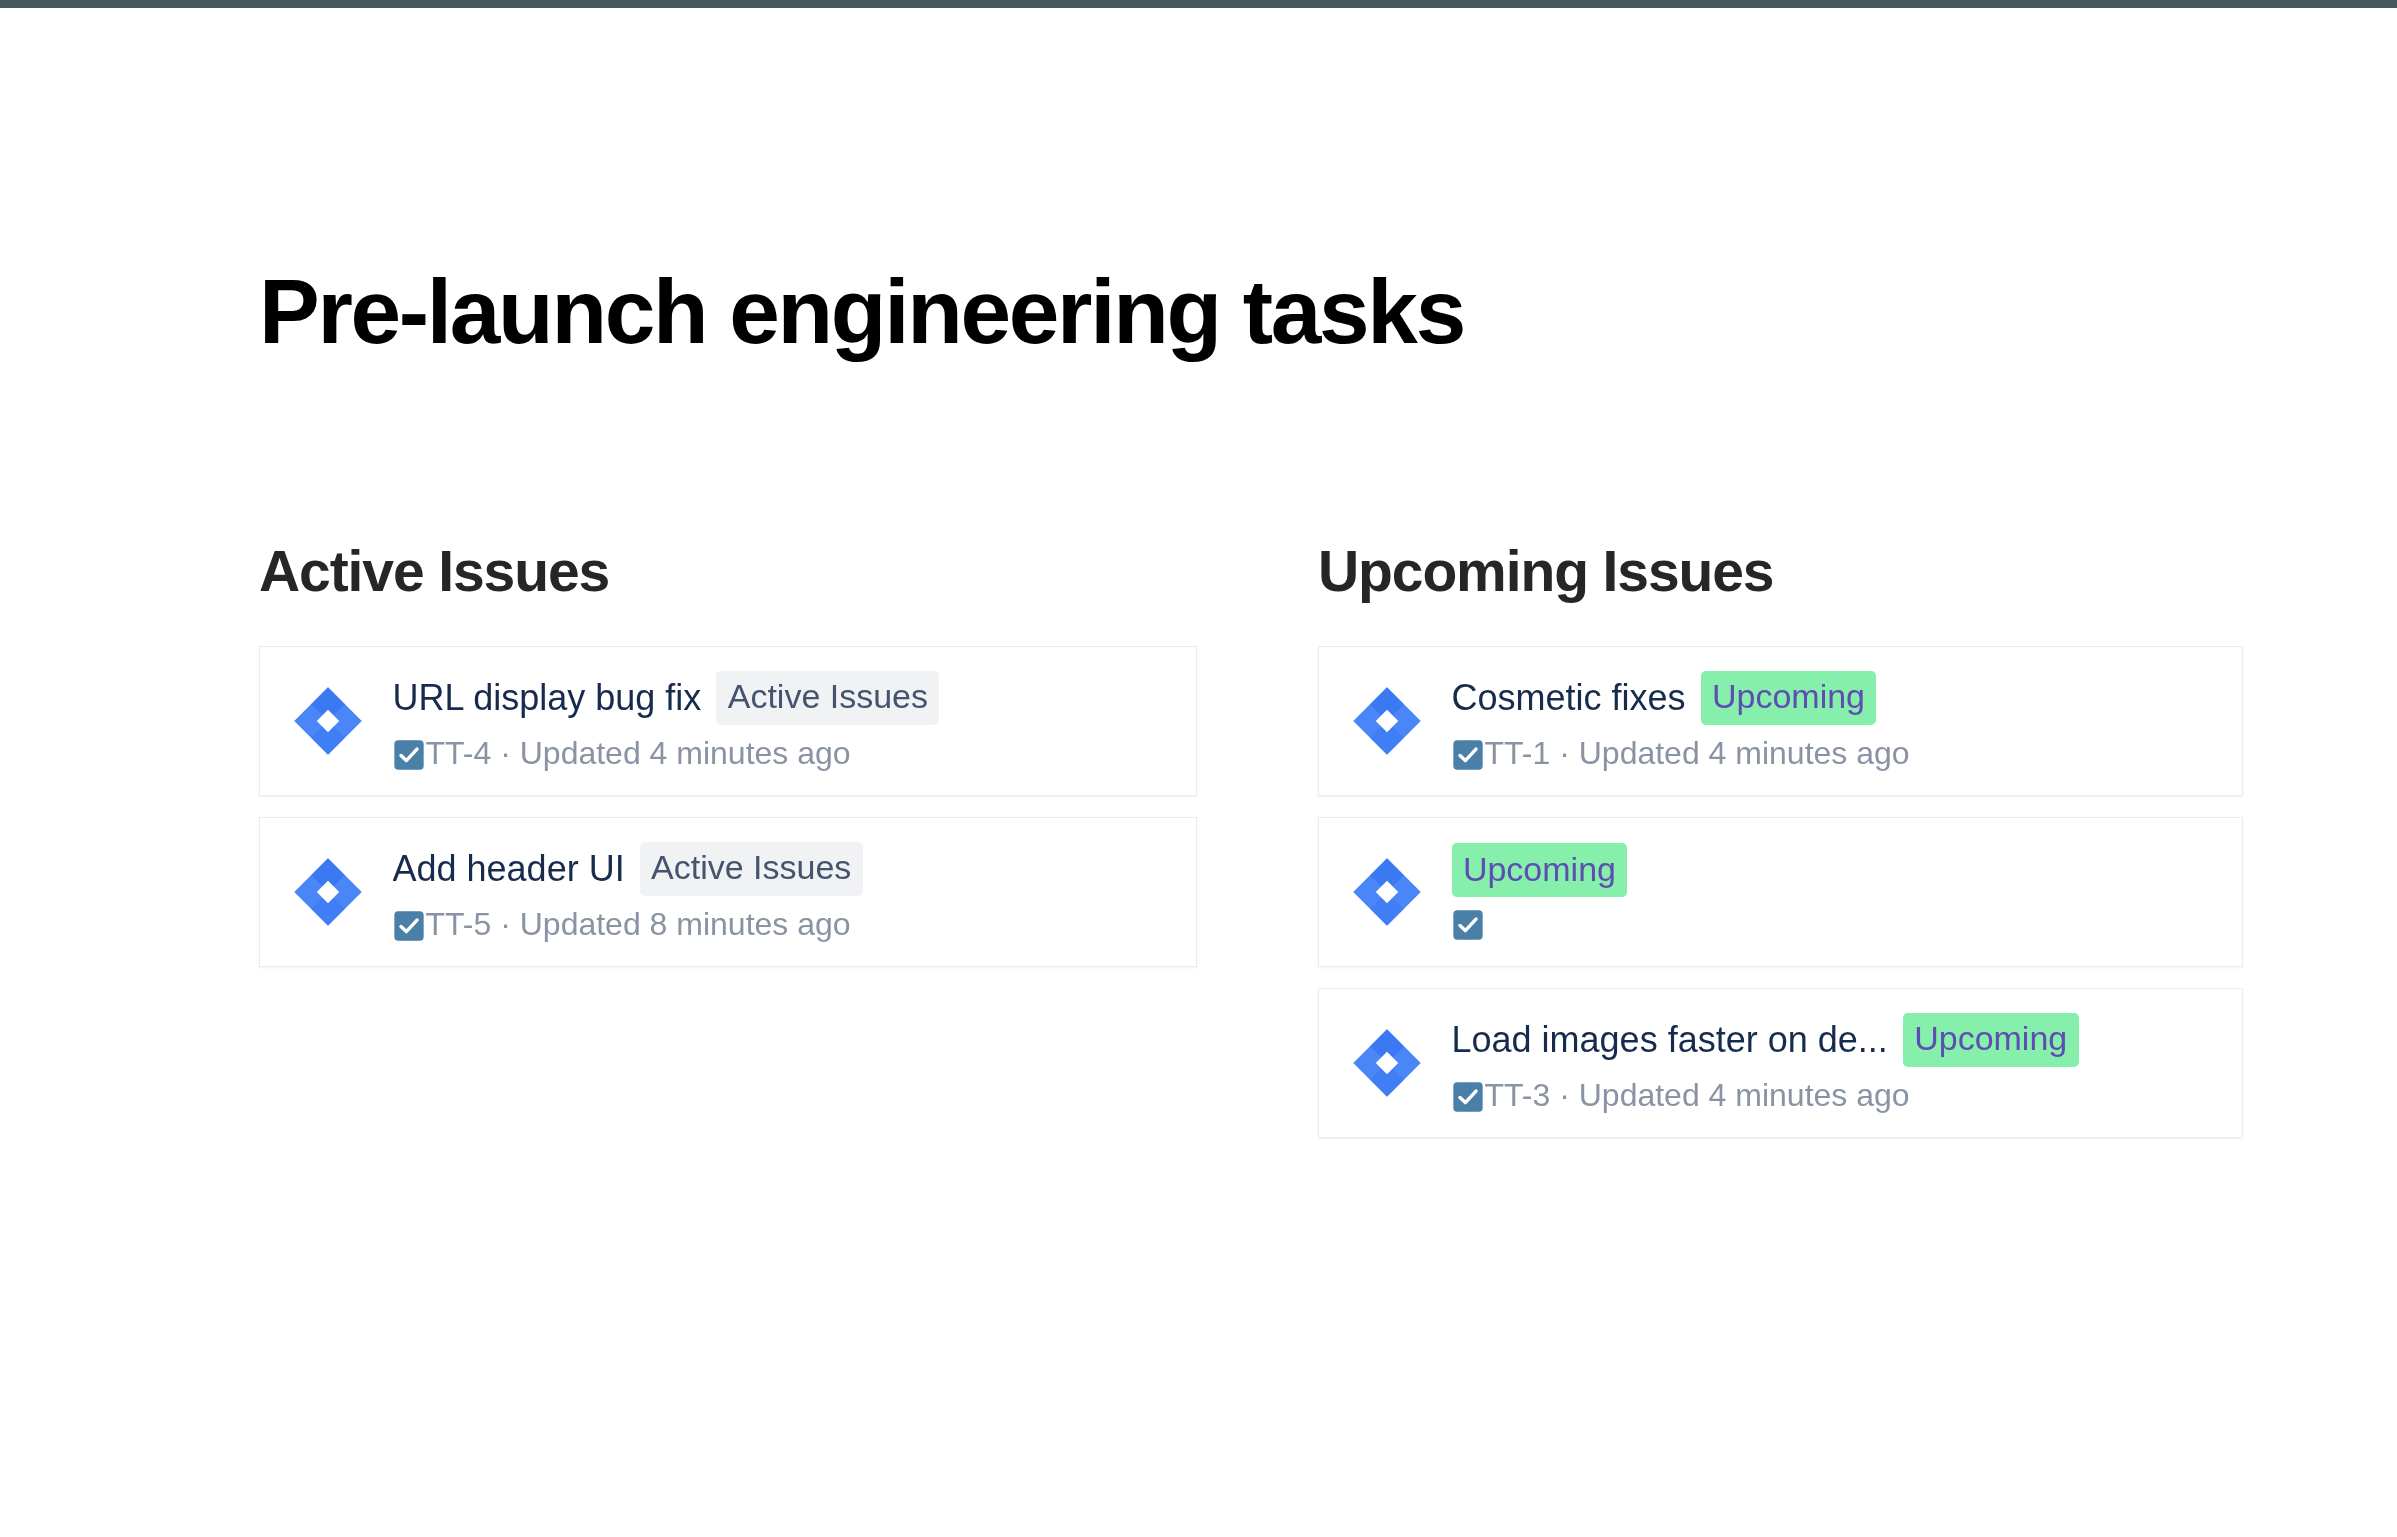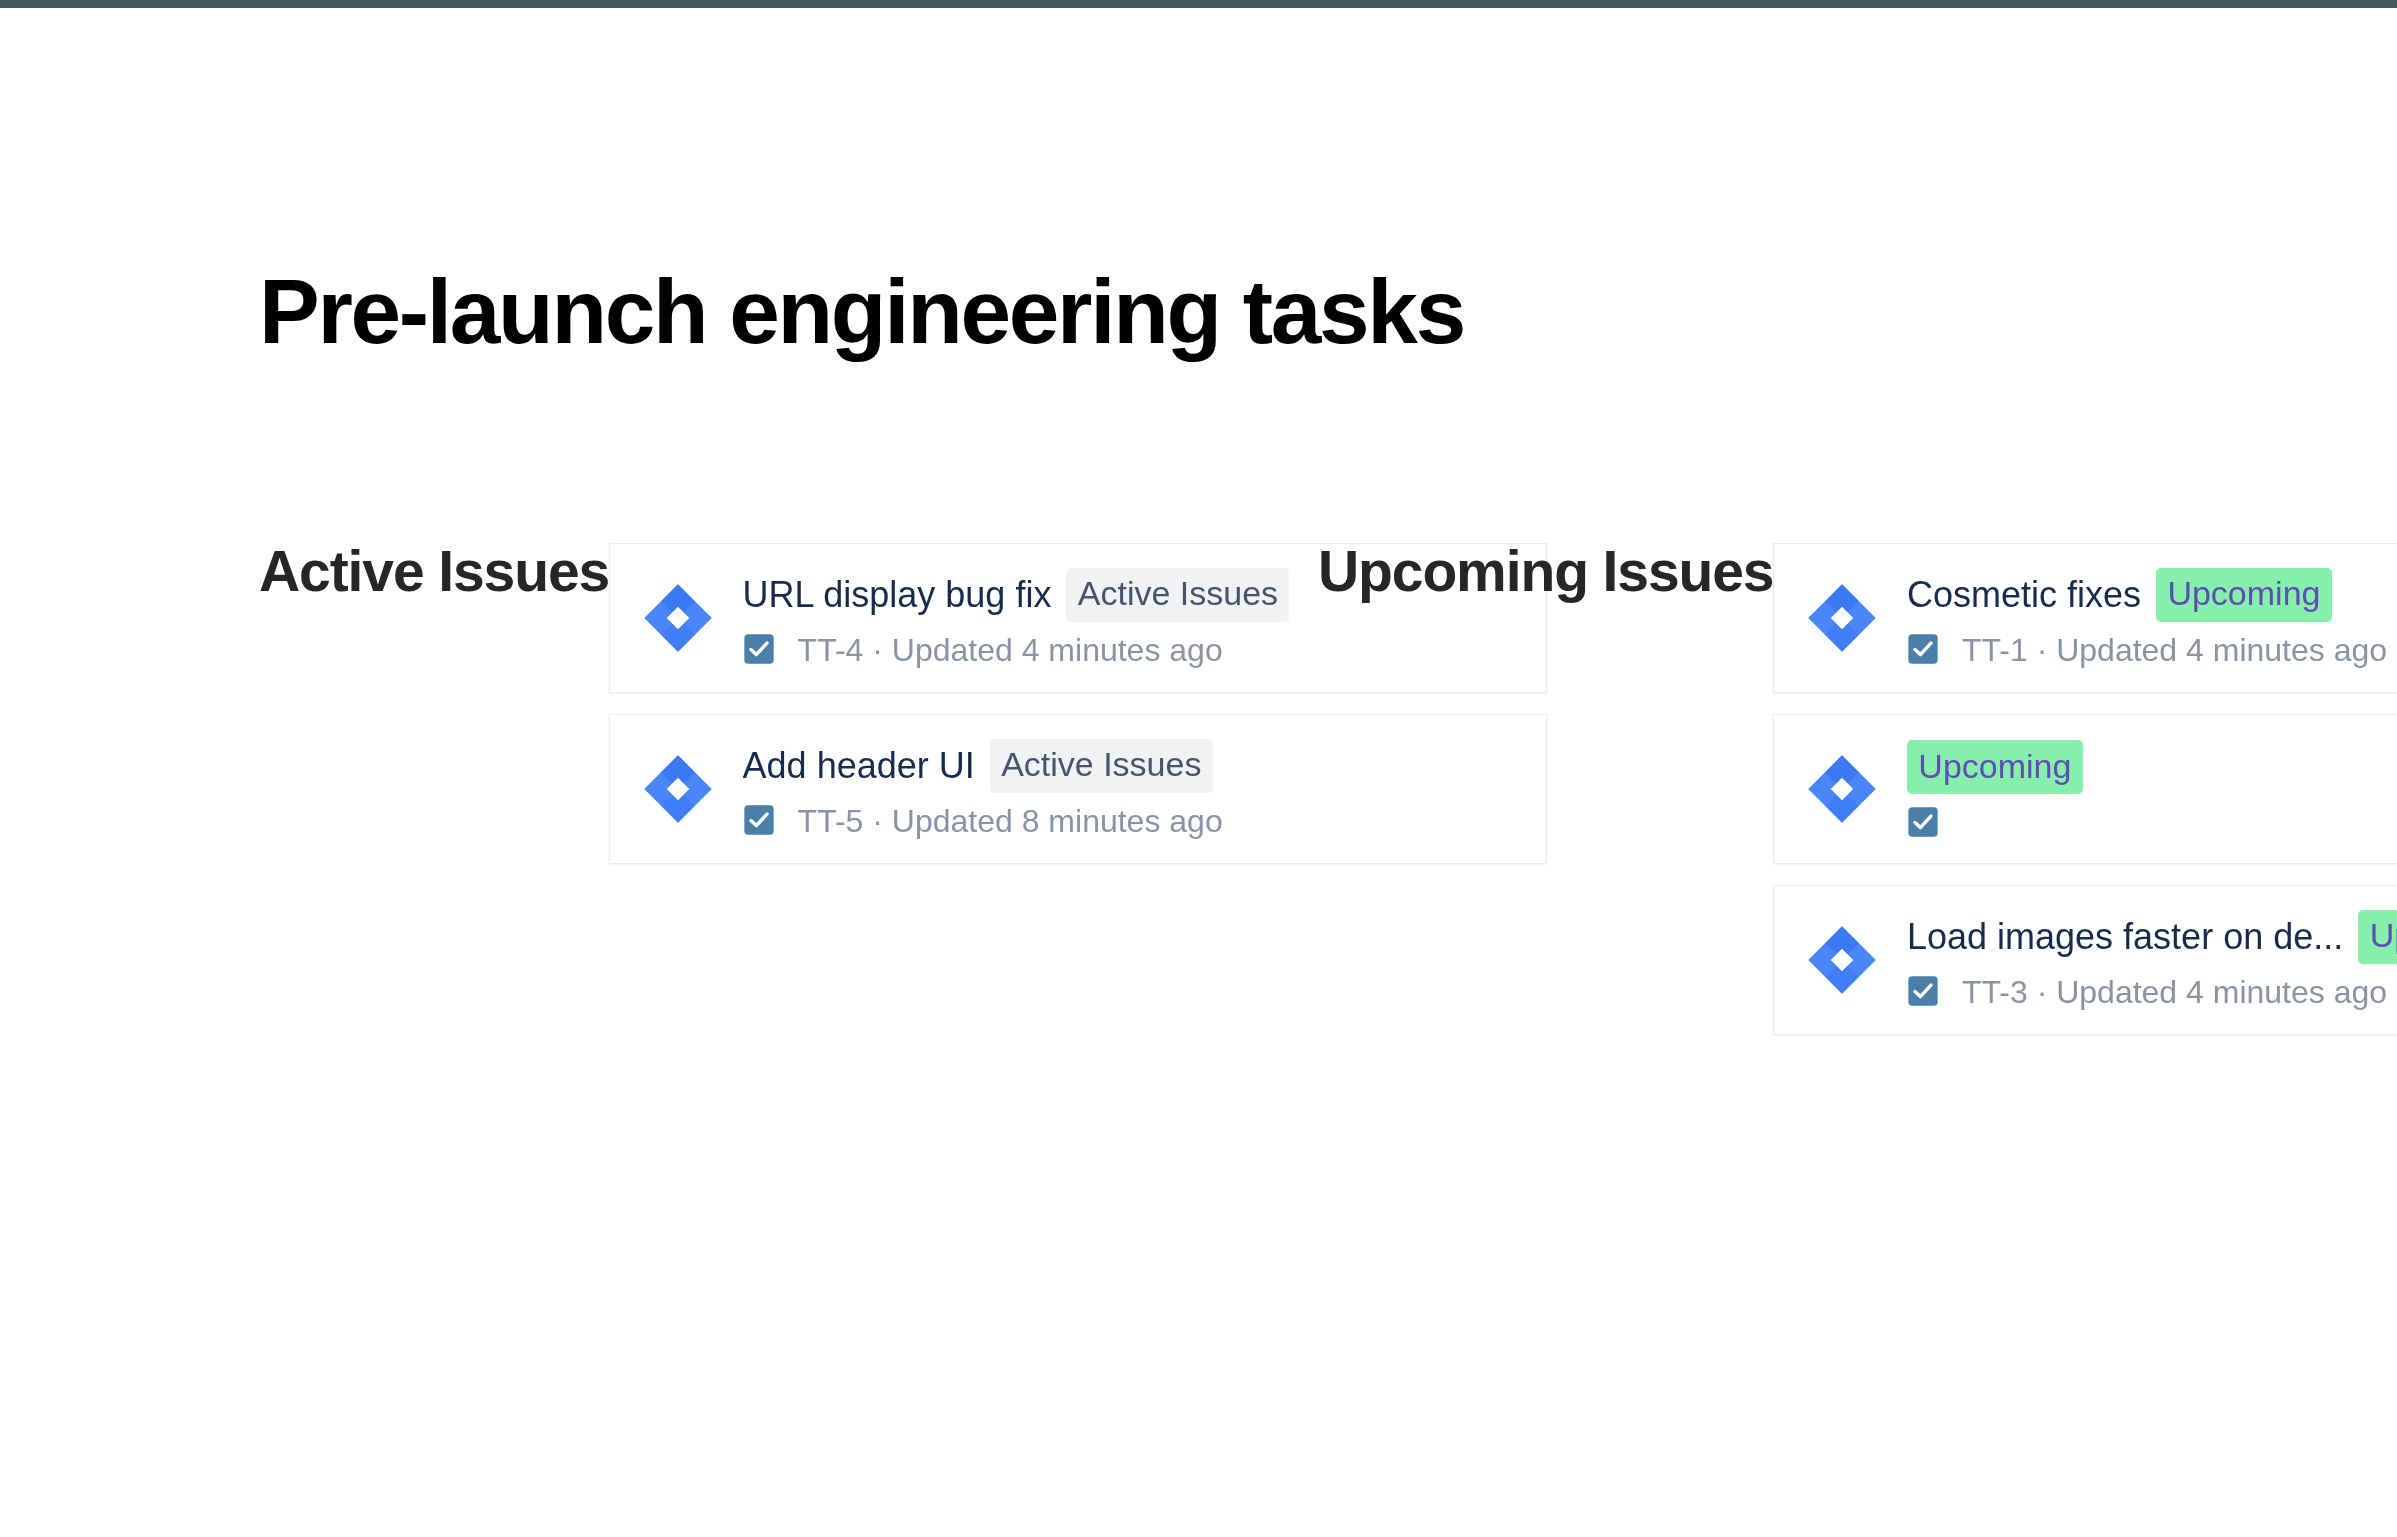--- a/index.html
+++ b/index.html
@@ -51,21 +51,21 @@
   }
 
   .columns {
     display: flex;
     align-items: flex-start;
     gap: 0;
   }
 
   .column {
     display: flex;
-    flex-direction: row;
+    flex-direction: column;
   }
 
   .column-active { width: 1059px; }
   .column-upcoming { width: 951px; }
 
   .column-heading {
     font-size: 57px;
     line-height: 1.0;
     font-weight: 700;
     letter-spacing: -1.1px;
@@ -142,22 +142,22 @@
     color: #44546f;
   }
 
   .badge-upcoming {
     background: #86efac;
     color: #5e4db2;
   }
 
   .card-meta-row {
     display: flex;
-    align-items: flex-start;
-    gap: 23px;
+    align-items: flex-end;
+    gap: 1px;
     margin-top: 11.4px;
   }
 
   .check-icon {
     flex: 0 0 auto;
     width: 32px;
     height: 32px;
     display: block;
   }
 

